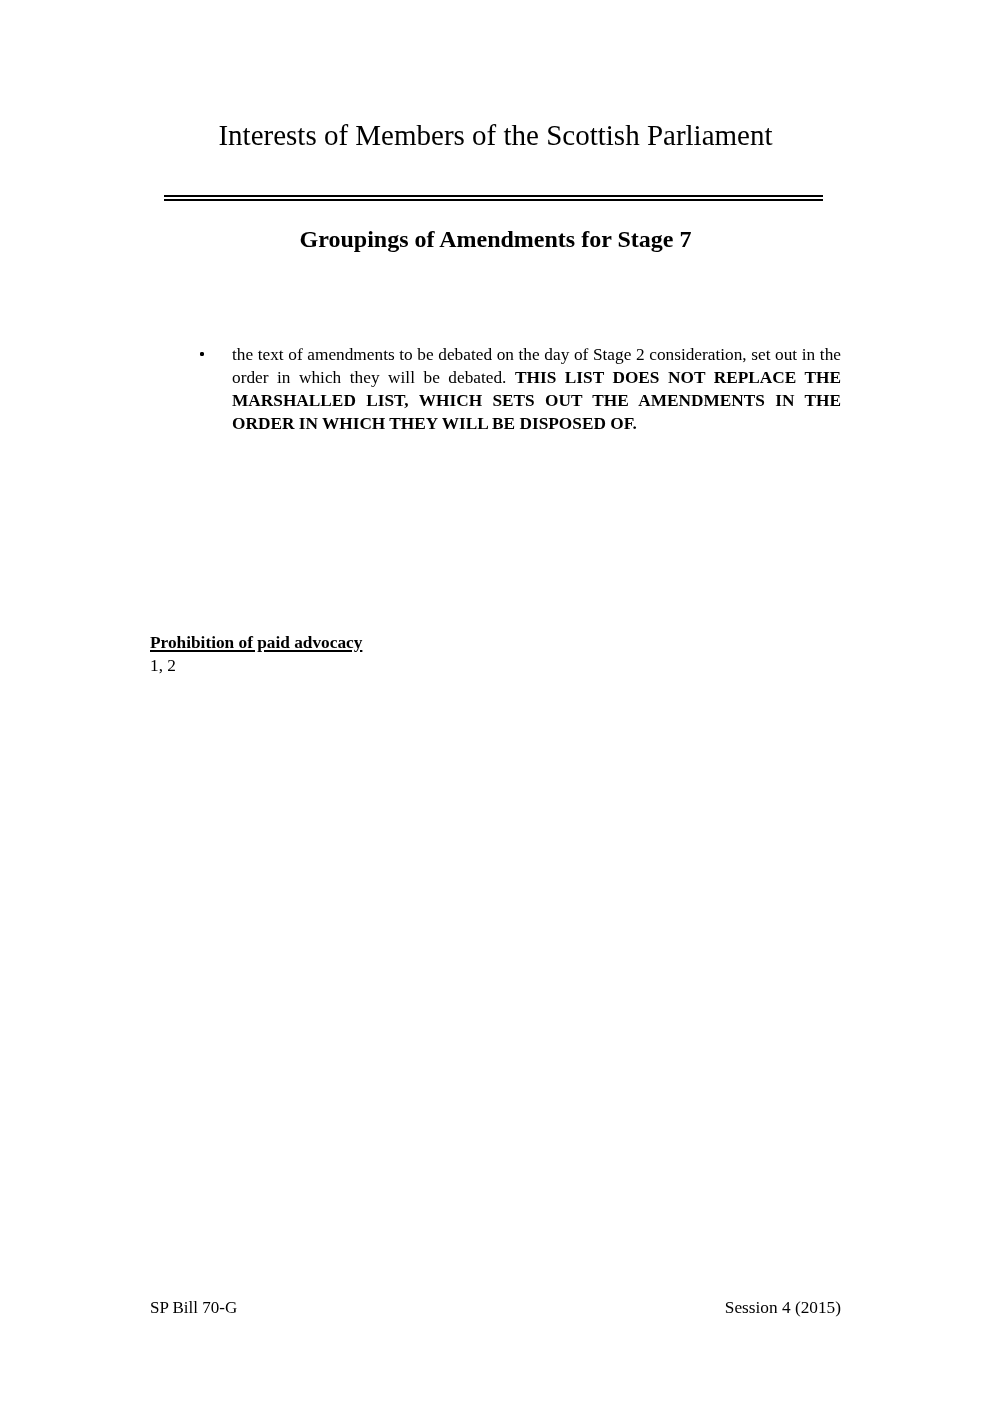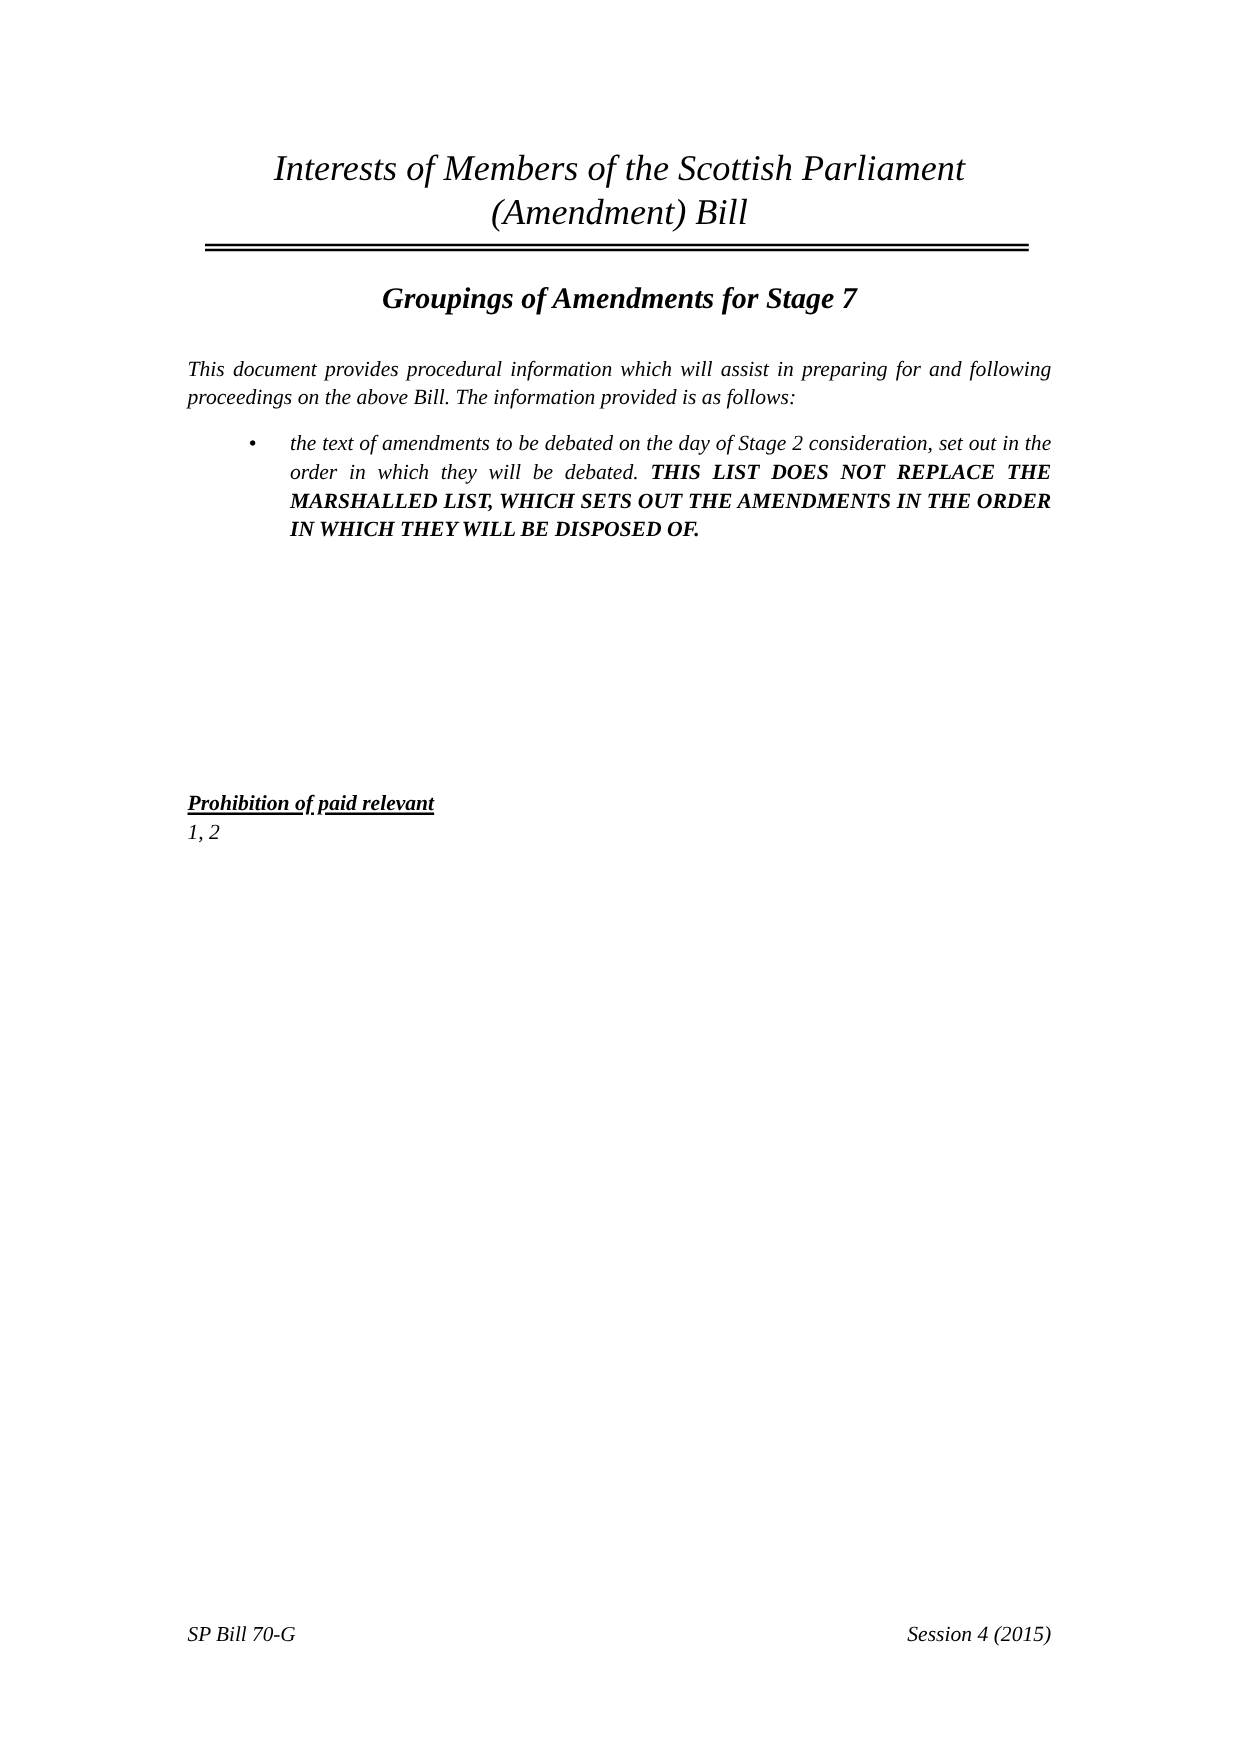--- a/index.html
+++ b/index.html
@@ -13,21 +13,20 @@
       position: relative;
       overflow: hidden;
       font-family: "Liberation Serif", "DejaVu Serif", serif;
       color: #000000;
     }
     .page {
       position: absolute;
       left: 0; top: 0;
       width: 991px;
       height: 1401px;
-      font-style: italic;
     }
     .title {
       position: absolute;
       left: 150px;
       width: 691px;
       top: 118px;
       text-align: center;
       font-size: 29px;
       line-height: 35px;
       font-weight: normal;
@@ -138,42 +137,40 @@
       text-align: center;
     }
   </style>
 </head>
 <body>
 
 <div class="page">
 
   <h1 class="title">
     <span>Interests of Members of the Scottish Parliament</span>
-    <span>(Amendment) Bill</span>
   </h1>
 
   <div class="double-rule">
     <div class="line1"></div>
     <div class="line2"></div>
   </div>
 
   <h2 class="subtitle">Groupings of Amendments for Stage 7</h2>
 
-  <p class="intro">This document provides procedural information which will assist in preparing for and following proceedings on the above Bill.  The information provided is as follows:</p>
 
   <ul class="bullets">
     <li class="bullet-item">
       <span class="bullet-dot">•</span>
     </li>
     <li class="bullet-item">
       <span class="bullet-dot">•</span>
       <span>the text of amendments to be debated on the  day of Stage 2 consideration, set out in the order in which they will be debated.  </span><span class="bold">THIS LIST DOES NOT REPLACE THE MARSHALLED LIST, WHICH SETS OUT THE AMENDMENTS IN THE ORDER IN WHICH THEY WILL BE DISPOSED OF.</span>
     </li>
   </ul>
 
 
-  <div class="group-title">Prohibition of paid relevant</div>
+  <div class="group-title">Prohibition of paid advocacy</div>
   <div class="group-amendments">1, 2</div>
 
   <div class="footer-left">SP Bill 70-G</div>
   <div class="footer-right">Session 4 (2015)</div>
 
 </div>
 
 </body></html>

